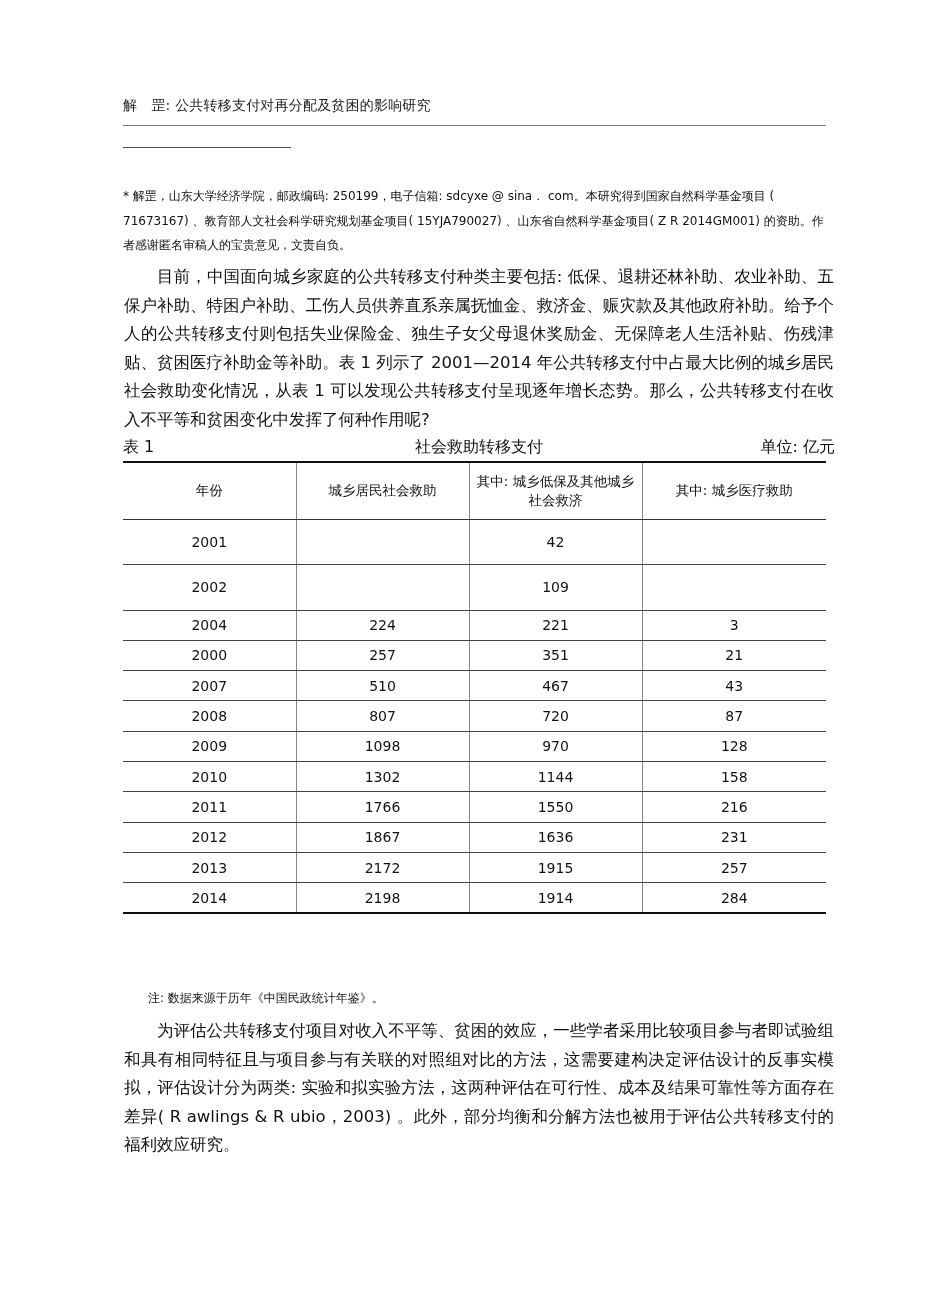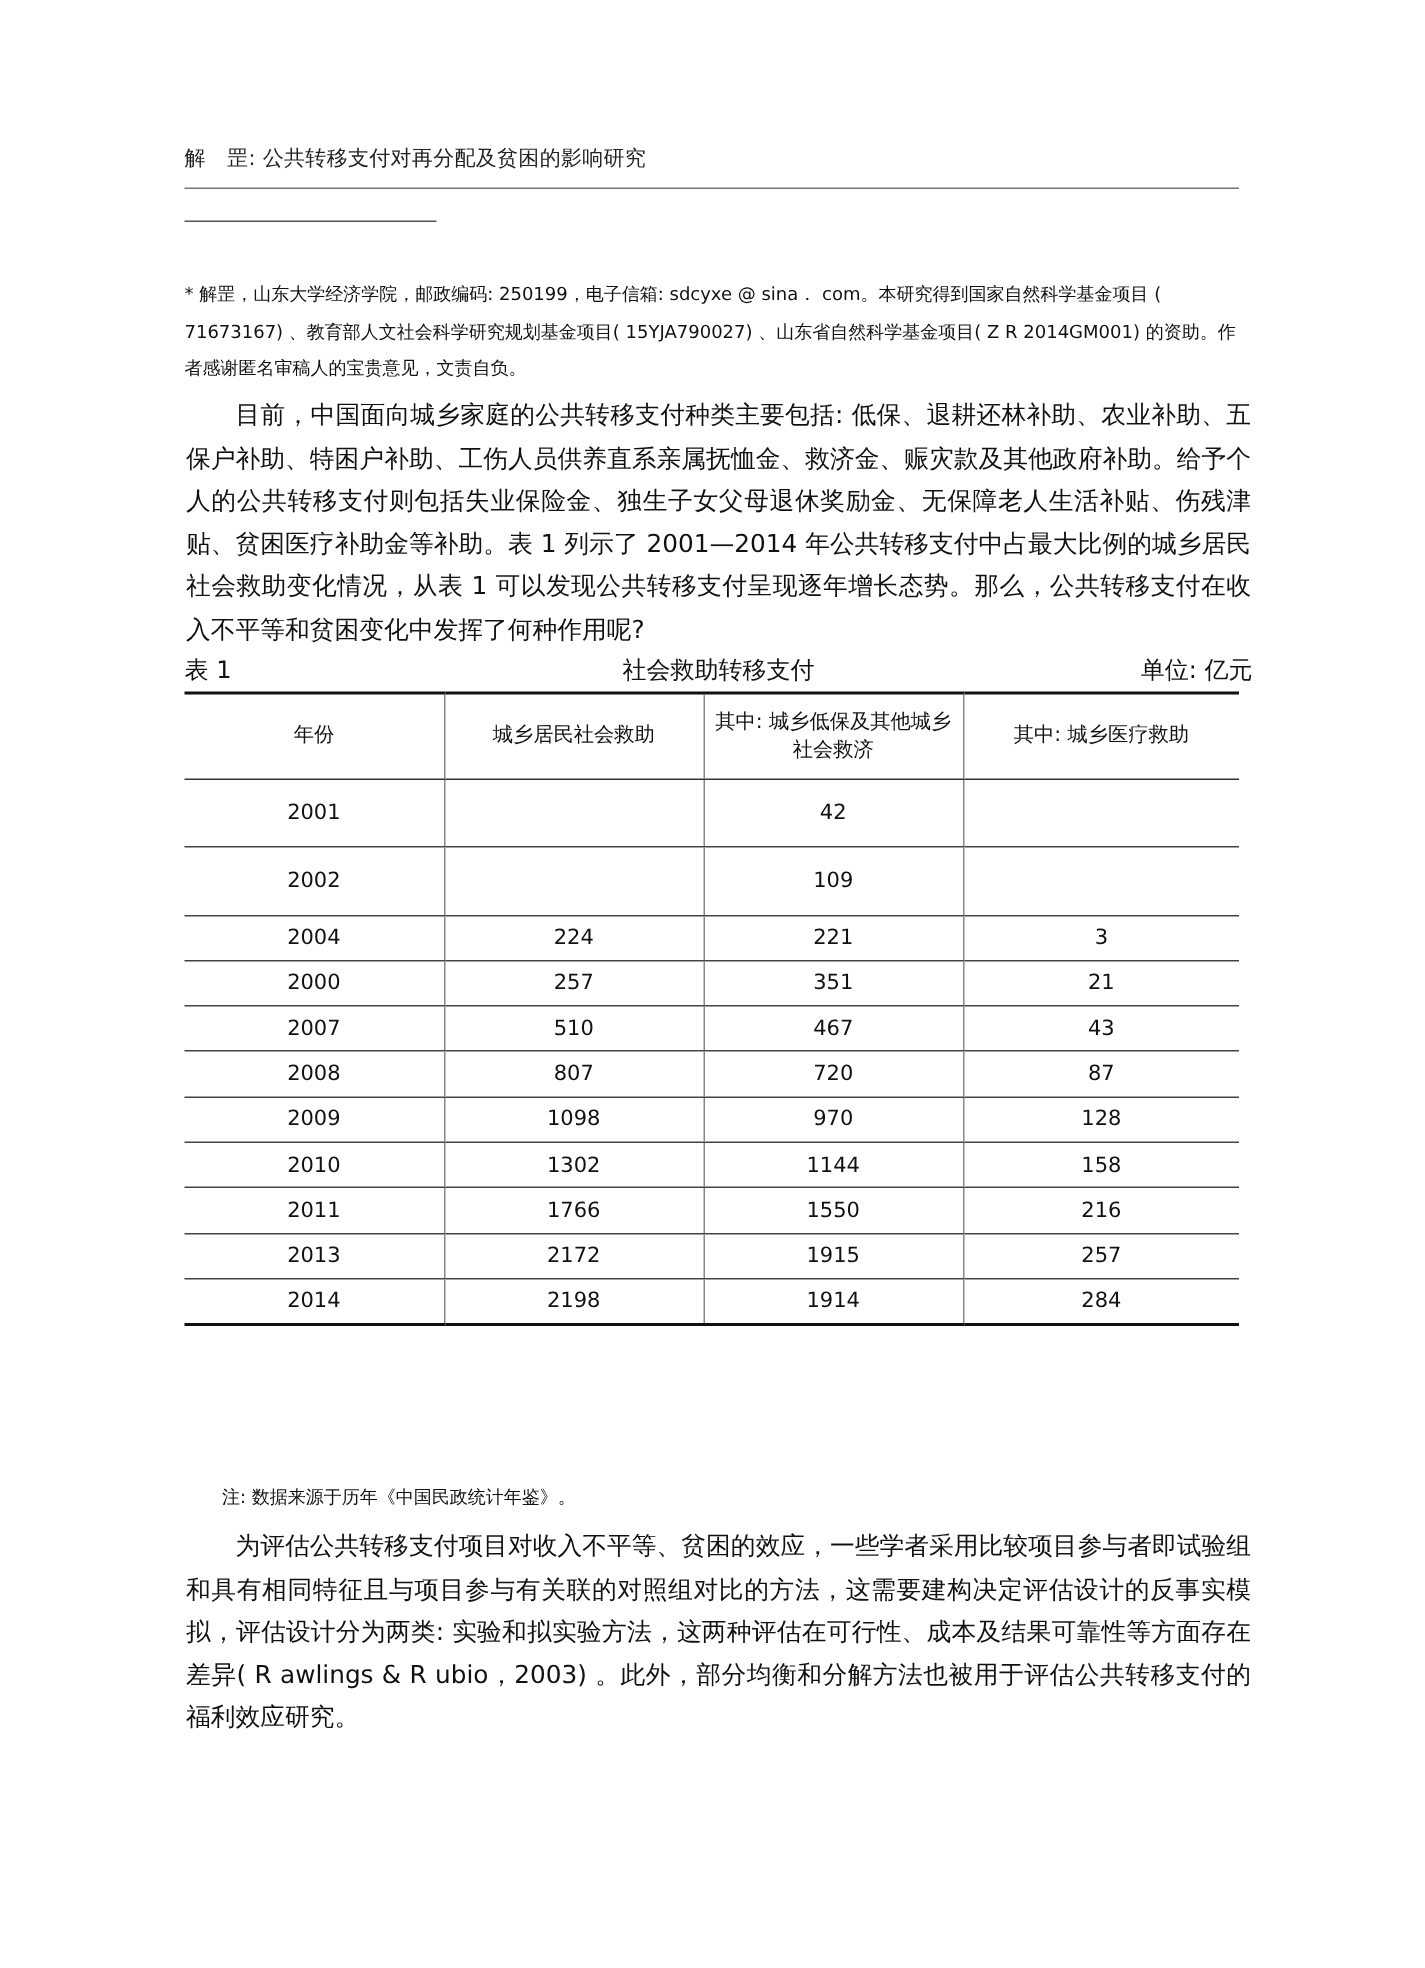--- a/index.html
+++ b/index.html
@@ -115,20 +115,26 @@
         <td>1144</td>
         <td>158</td>
       </tr>
       <tr class="short">
         <td>2011</td>
         <td>1766</td>
         <td>1550</td>
         <td>216</td>
       </tr>
       <tr class="short">
+        <td>2012</td>
+        <td>1867</td>
+        <td>1636</td>
+        <td>231</td>
+      </tr>
+      <tr class="short">
         <td>2013</td>
         <td>2172</td>
         <td>1915</td>
         <td>257</td>
       </tr>
       <tr class="short last">
         <td>2014</td>
         <td>2198</td>
         <td>1914</td>
         <td>284</td>

